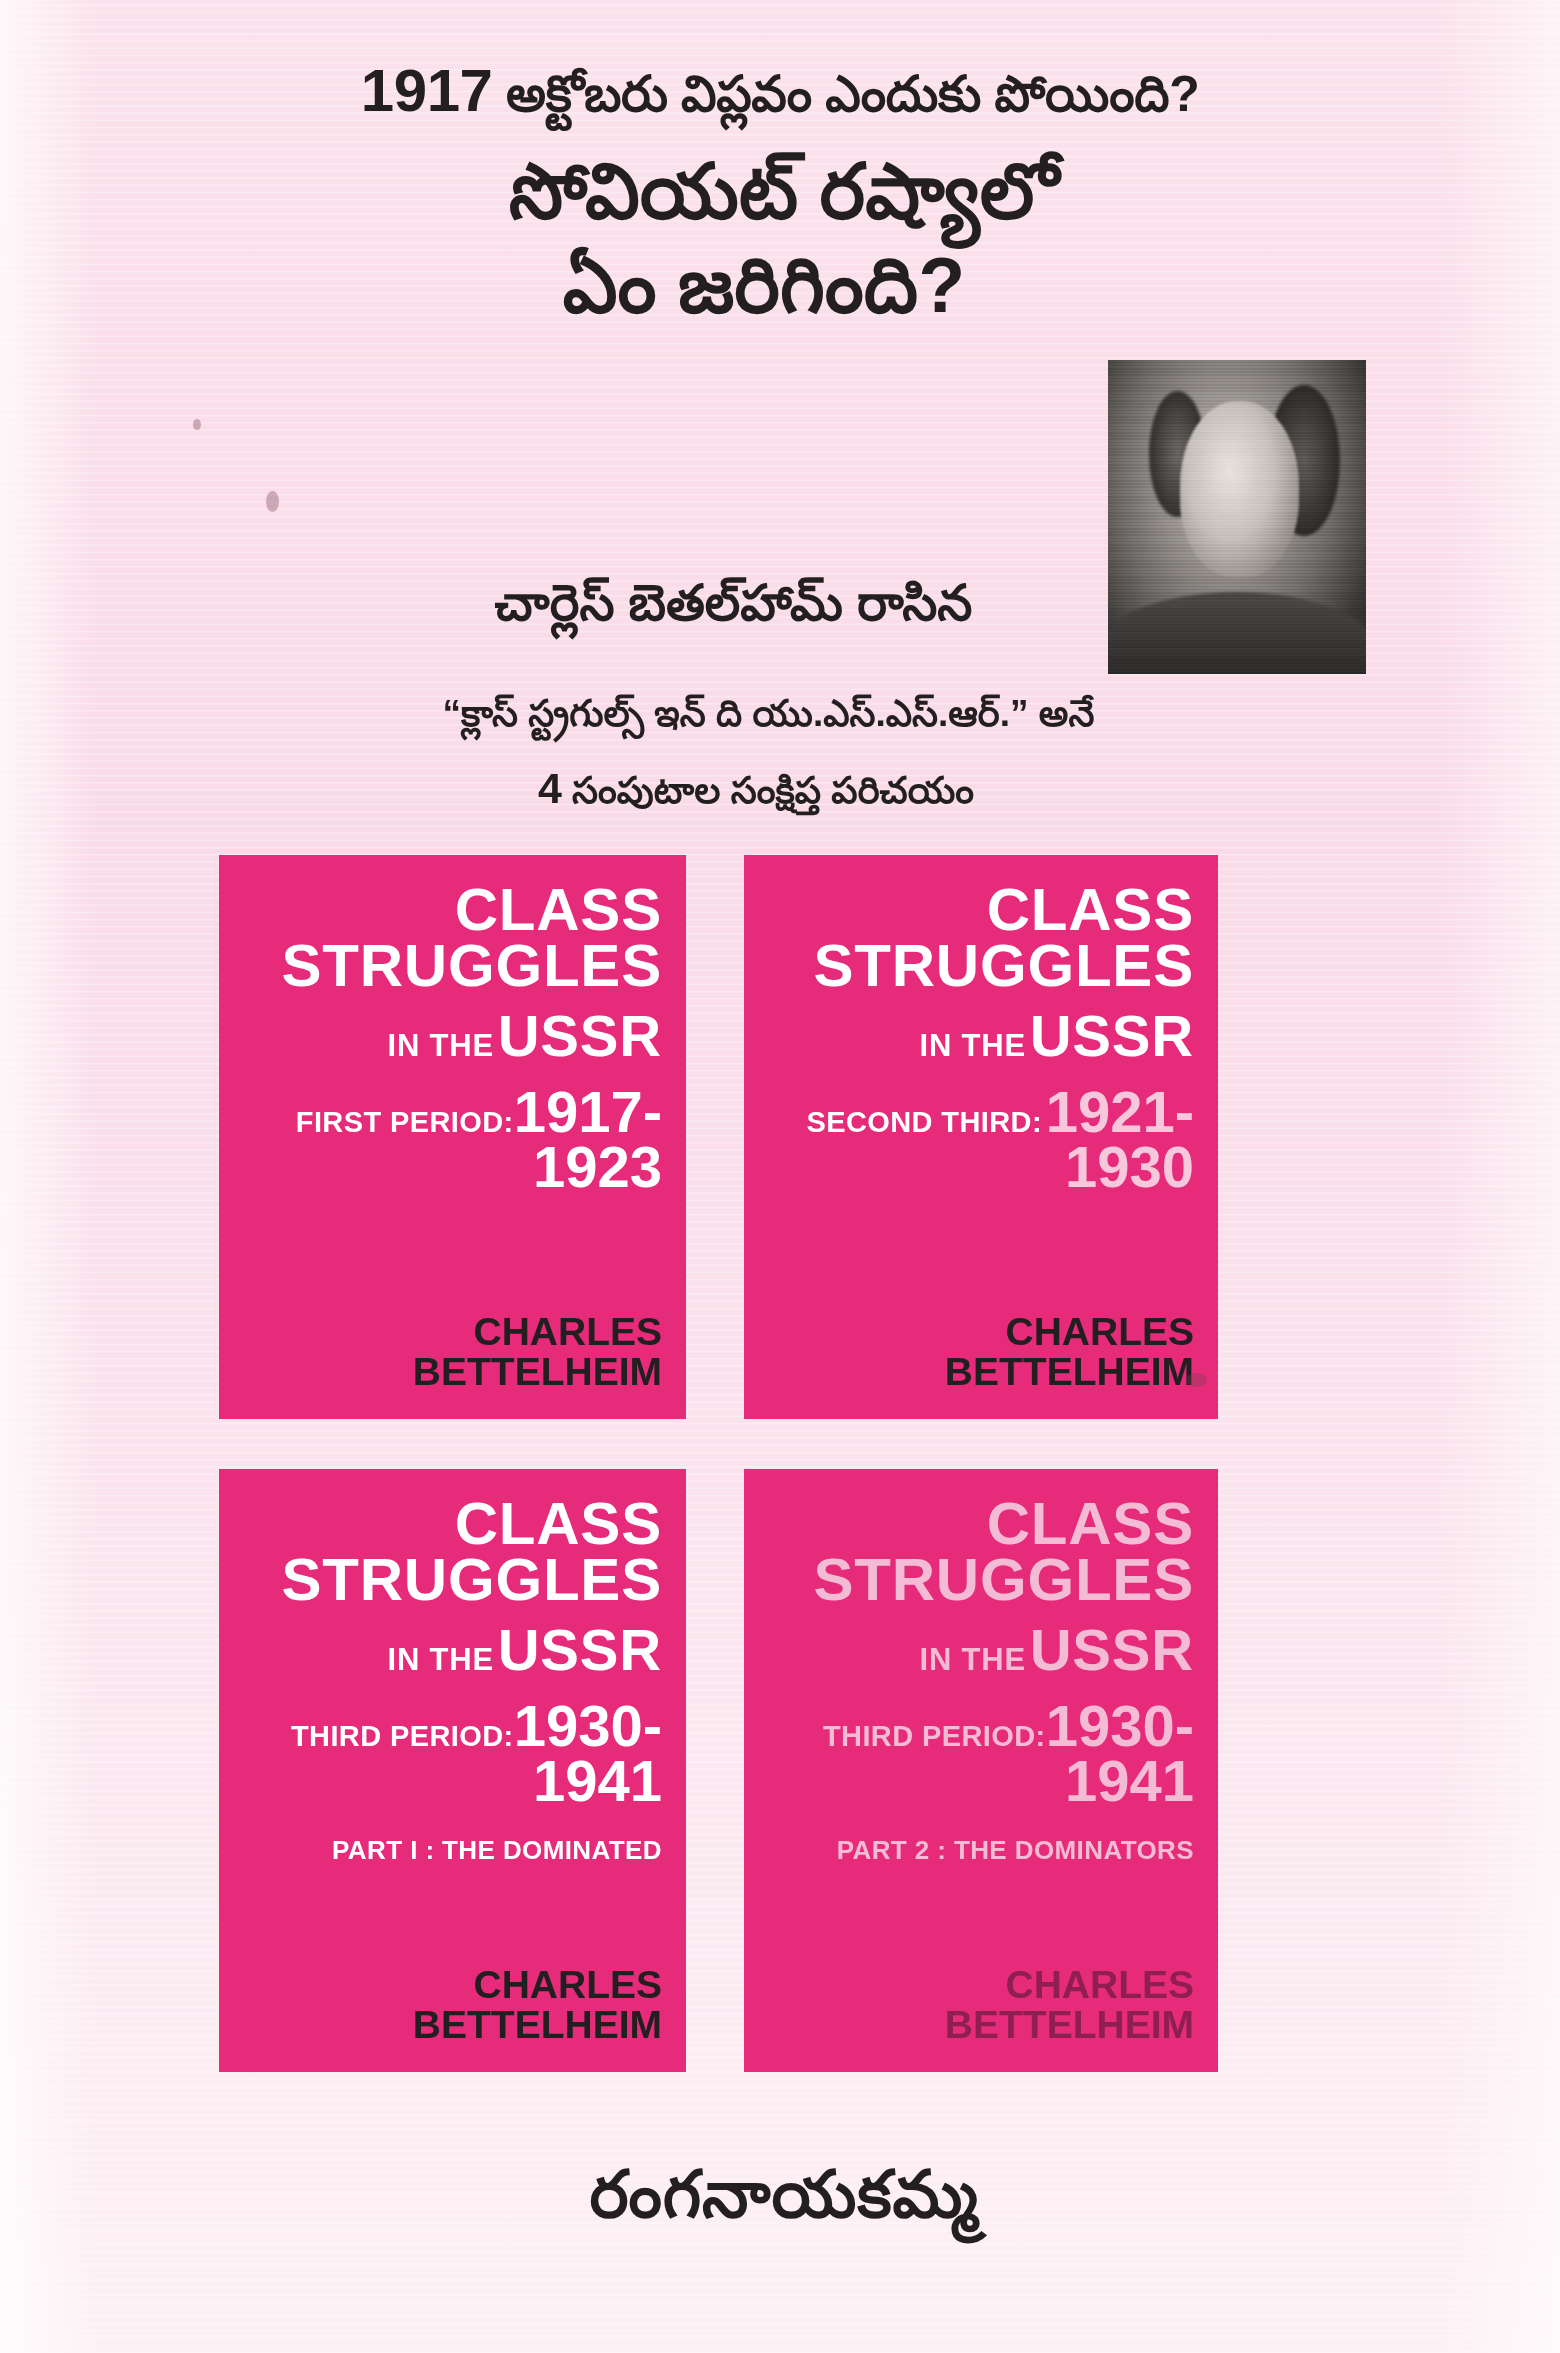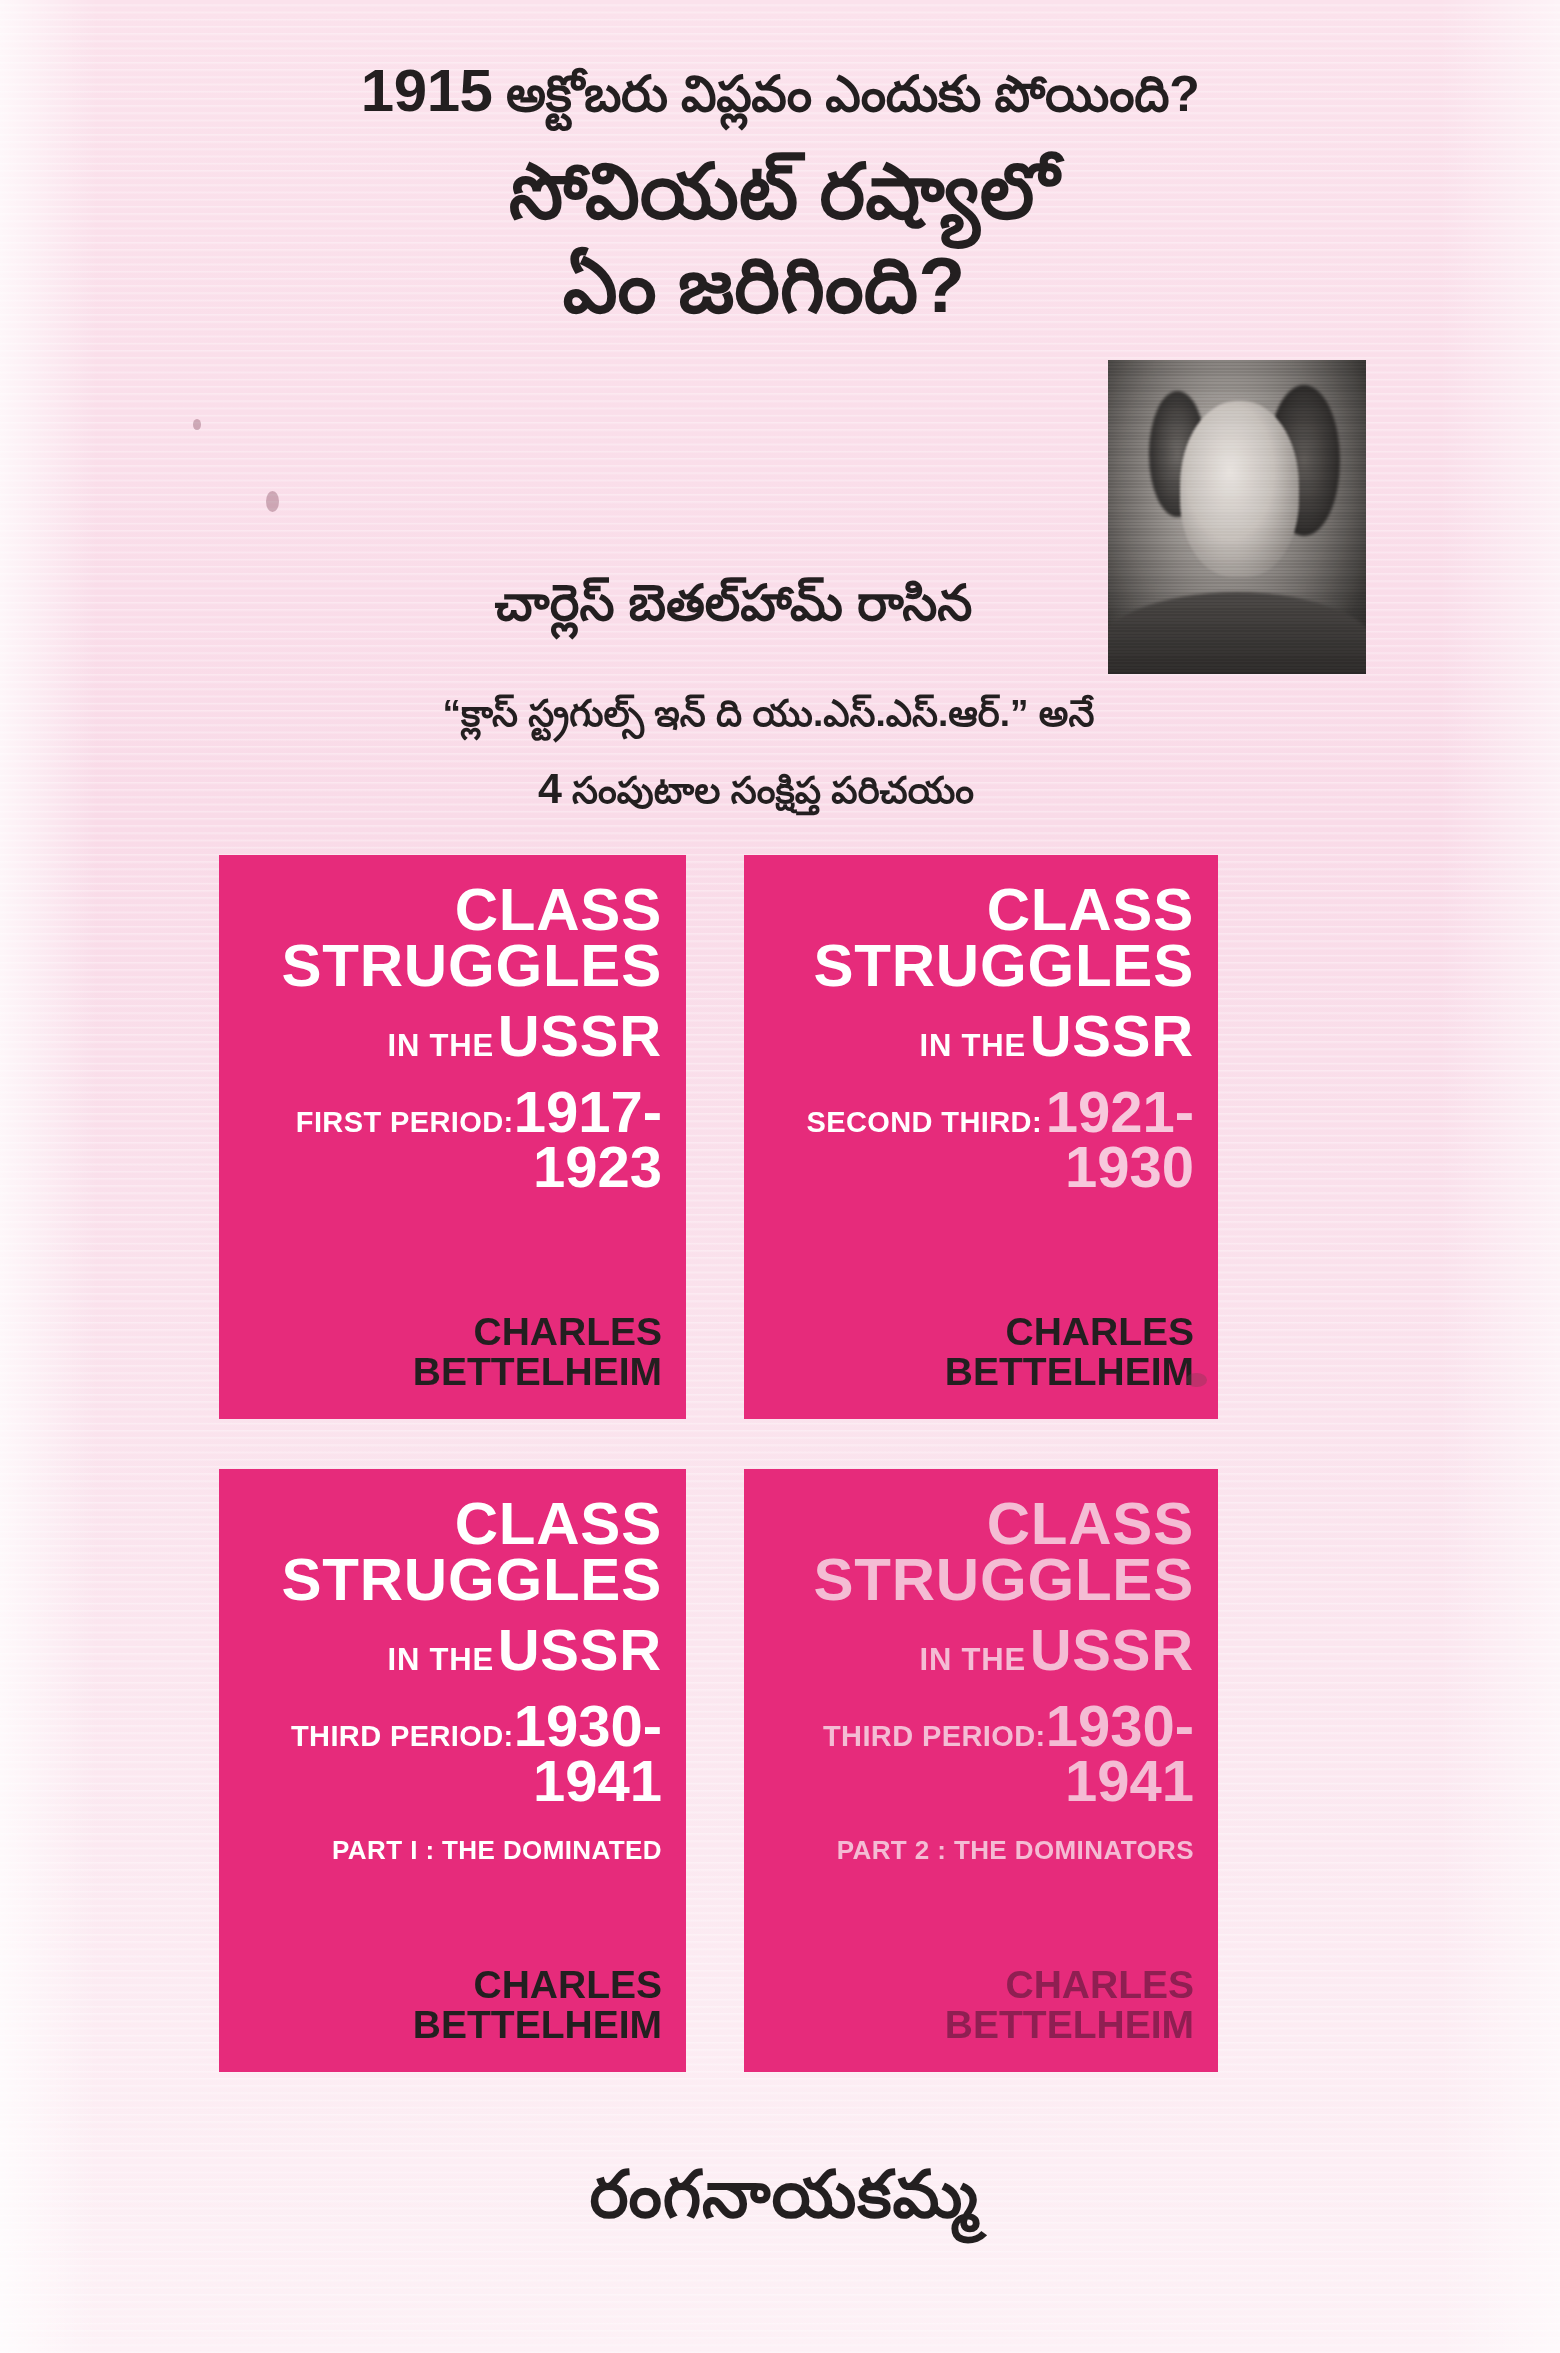--- a/index.html
+++ b/index.html
@@ -290,21 +290,21 @@
 <body>
 
 <div class="page">
   <div class="scanlines"></div>
   <div class="edge-left"></div>
   <div class="edge-right"></div>
 
   <div class="content">
 
     <div class="title-line-1">
-      <span class="year">1915</span>
+      <span class="year">1917</span>
       <span>అక్టోబరు విప్లవం ఎందుకు పోయింది?</span>
     </div>
 
     <div class="title-big">
       <span class="l2">సోవియట్ రష్యాలో</span>
       <span class="l3">ఏం జరిగింది?</span>
     </div>
 
     <div class="portrait">
       <div class="hair-l"></div>

